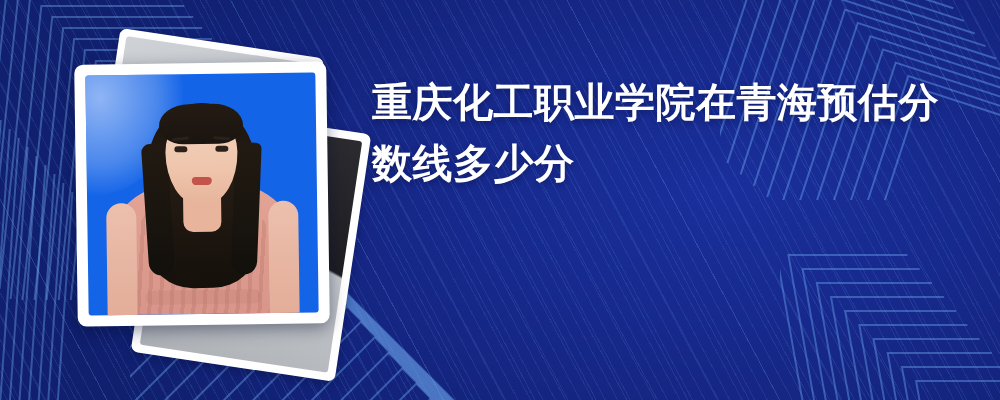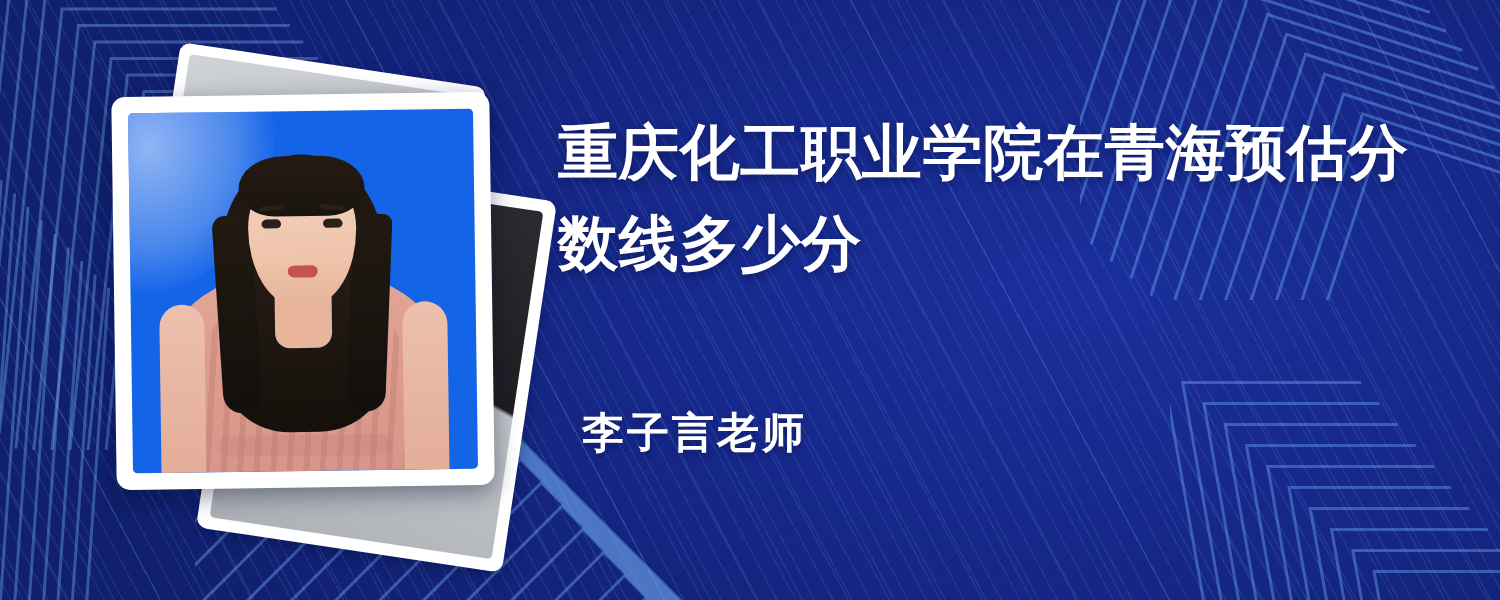--- a/index.html
+++ b/index.html
@@ -6,21 +6,21 @@
     margin: 0;
     padding: 0;
     background: #0d1c5e;
   }
   #banner {
     position: relative;
     width: 1000px;
     height: 400px;
     overflow: hidden;
     background: #16288a;
-    font-family: Liberation Sans, sans-serif;
+    font-family: Liberation Serif, serif;
     user-select: none;
   }
 
   
   .bg-base {
     position: absolute;
     inset: 0;
     background:
       radial-gradient(ellipse 70% 90% at 72% 48%, #1a2f9c 0%, #152684 55%, #101f6e 100%);
   }
@@ -473,16 +473,15 @@
           <div class="p-eye l"></div>
           <div class="p-eye r"></div>
           <div class="p-lip"></div>
         </div>
       </div>
     </div>
   </div>
 
   <div class="text-col">
     <div class="title">重庆化工职业学院在青海预估分数线多少分</div>
-    <div class="byline">李子言老师</div>
   </div>
 
 </div>
 
 </body></html>

